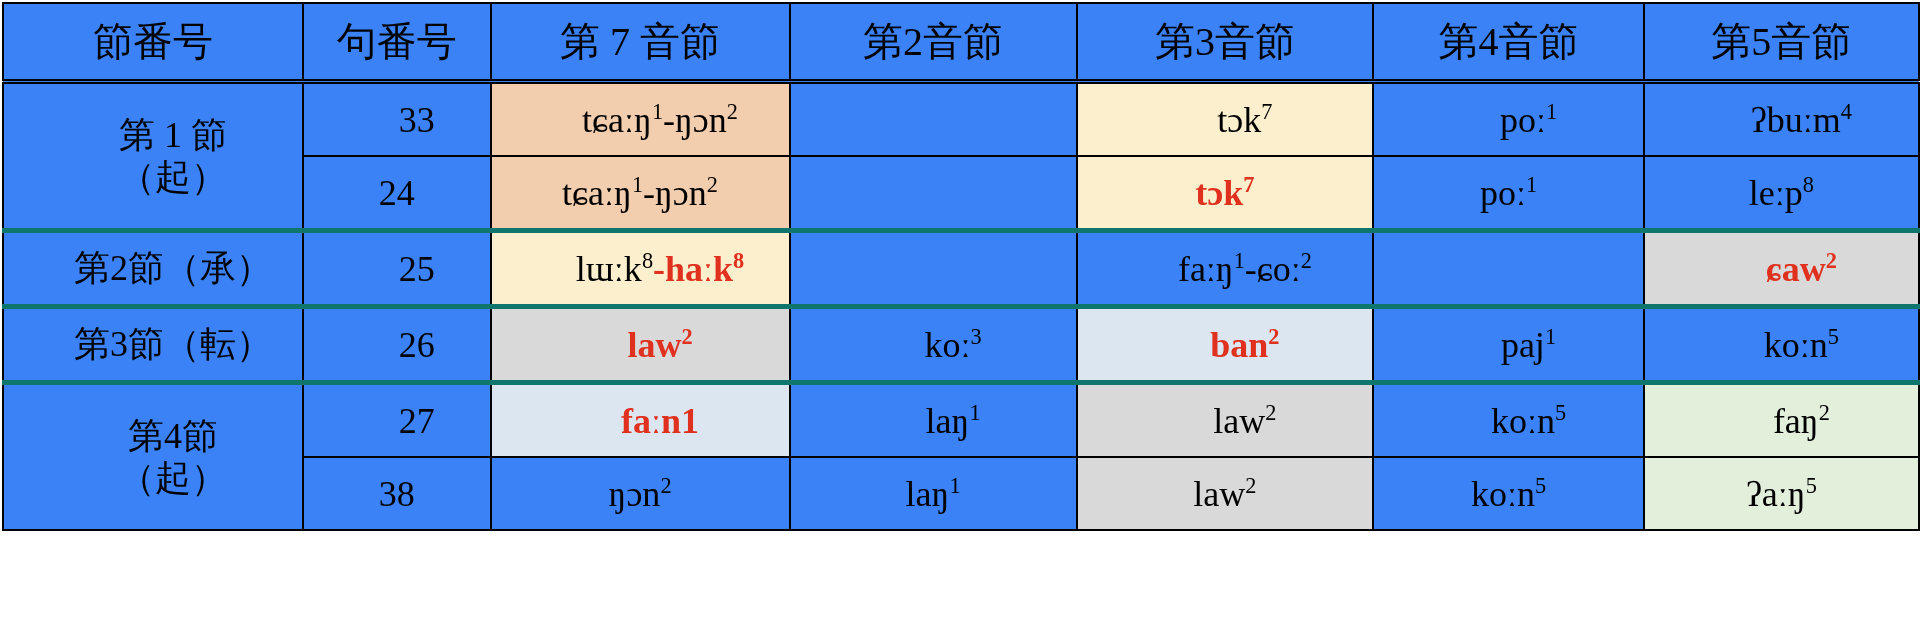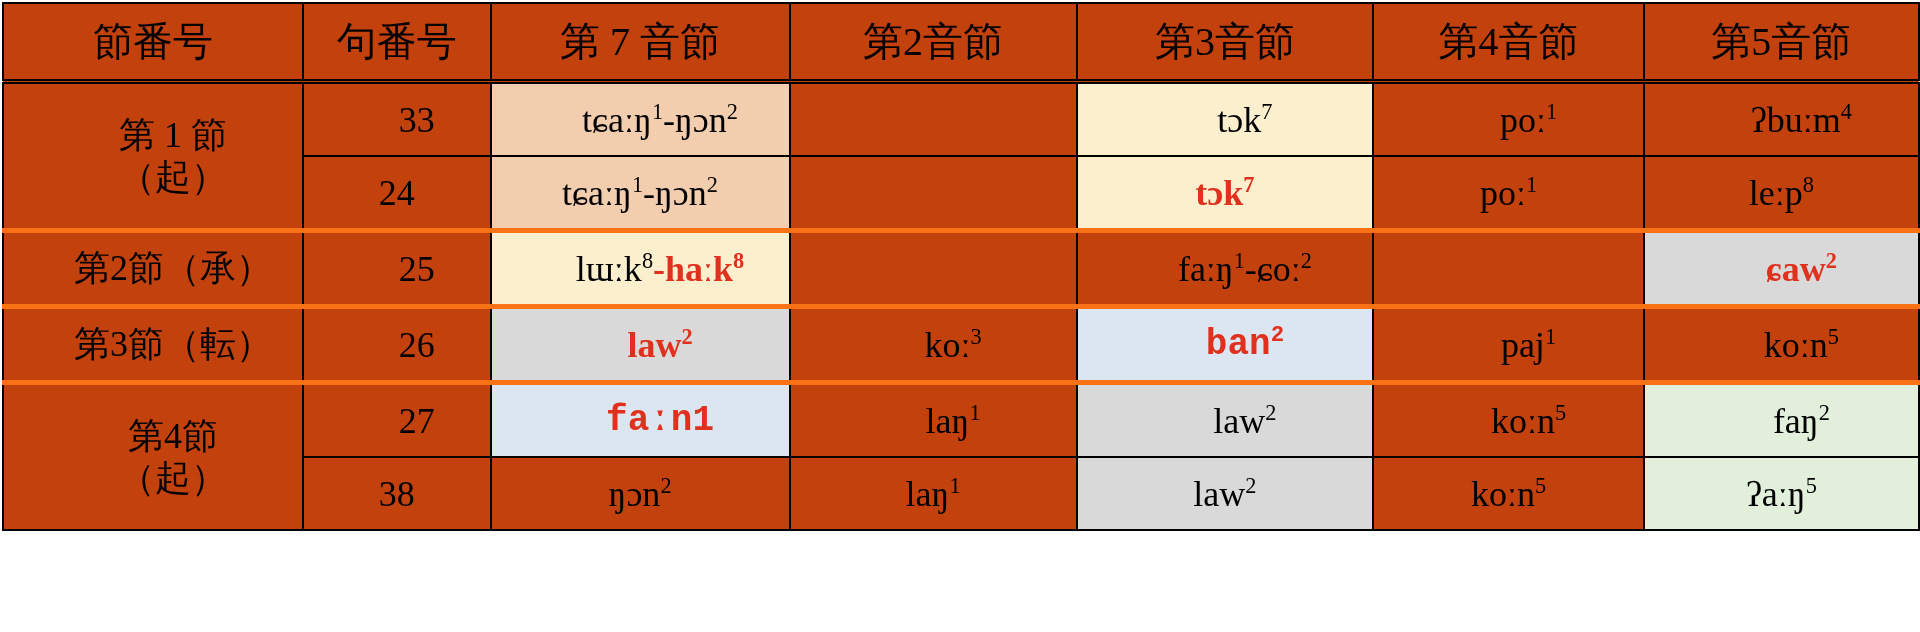--- a/index.html
+++ b/index.html
@@ -19,21 +19,21 @@
     table-layout:fixed;
     width:1918px;
     margin:2px 0 0 2px;
   }
   table.poem td, table.poem th{
     border:2px solid #000;
     text-align:center;
     vertical-align:middle;
     padding:0;
     font-weight:normal;
-    background:#c2410c;
+    background:#3b82f6;
     white-space:nowrap;
   }
   
   col.c0{width:253px;}
   col.c1{width:158px;}
   col.c2{width:252px;}
   col.c3{width:242px;}
   col.c4{width:250px;}
   col.c5{width:228px;}
   col.c6{width:232px;}
@@ -48,31 +48,31 @@
   tr.body td{
     height:71px;
     font-size:36px;
   }
   td.stanza{
     font-size:40px;
     line-height:1.18;
   }
   td.num{font-size:36px;}
   
-  tr.grp-top td{border-top:5px solid #f97316;padding-left:40px;}
+  tr.grp-top td{border-top:5px solid #0f766e;padding-left:40px;}
 
   .syl{display:inline-block;}
   .red{color:#e0301e;font-weight:bold;}
   sup{font-size:0.62em;vertical-align:super;line-height:0;}
 
   
   .bg-peach{background:#f2ceae !important;margin-left:32px;}
   .bg-cream{background:#fcefcd !important;}
   .bg-gray {background:#d9d9d9 !important;margin-left:36px;}
-  .bg-blue {background:#dce6f1 !important;font-family:Liberation Mono, monospace;}
+  .bg-blue {background:#dce6f1 !important;}
   .bg-green{background:#e2efda !important;}
 
   .stanza-l1{display:block;}
   .stanza-l2{display:block;}
 </style>
 </head>
 <body>
 
 <div id="sheet">
   <table class="poem">

